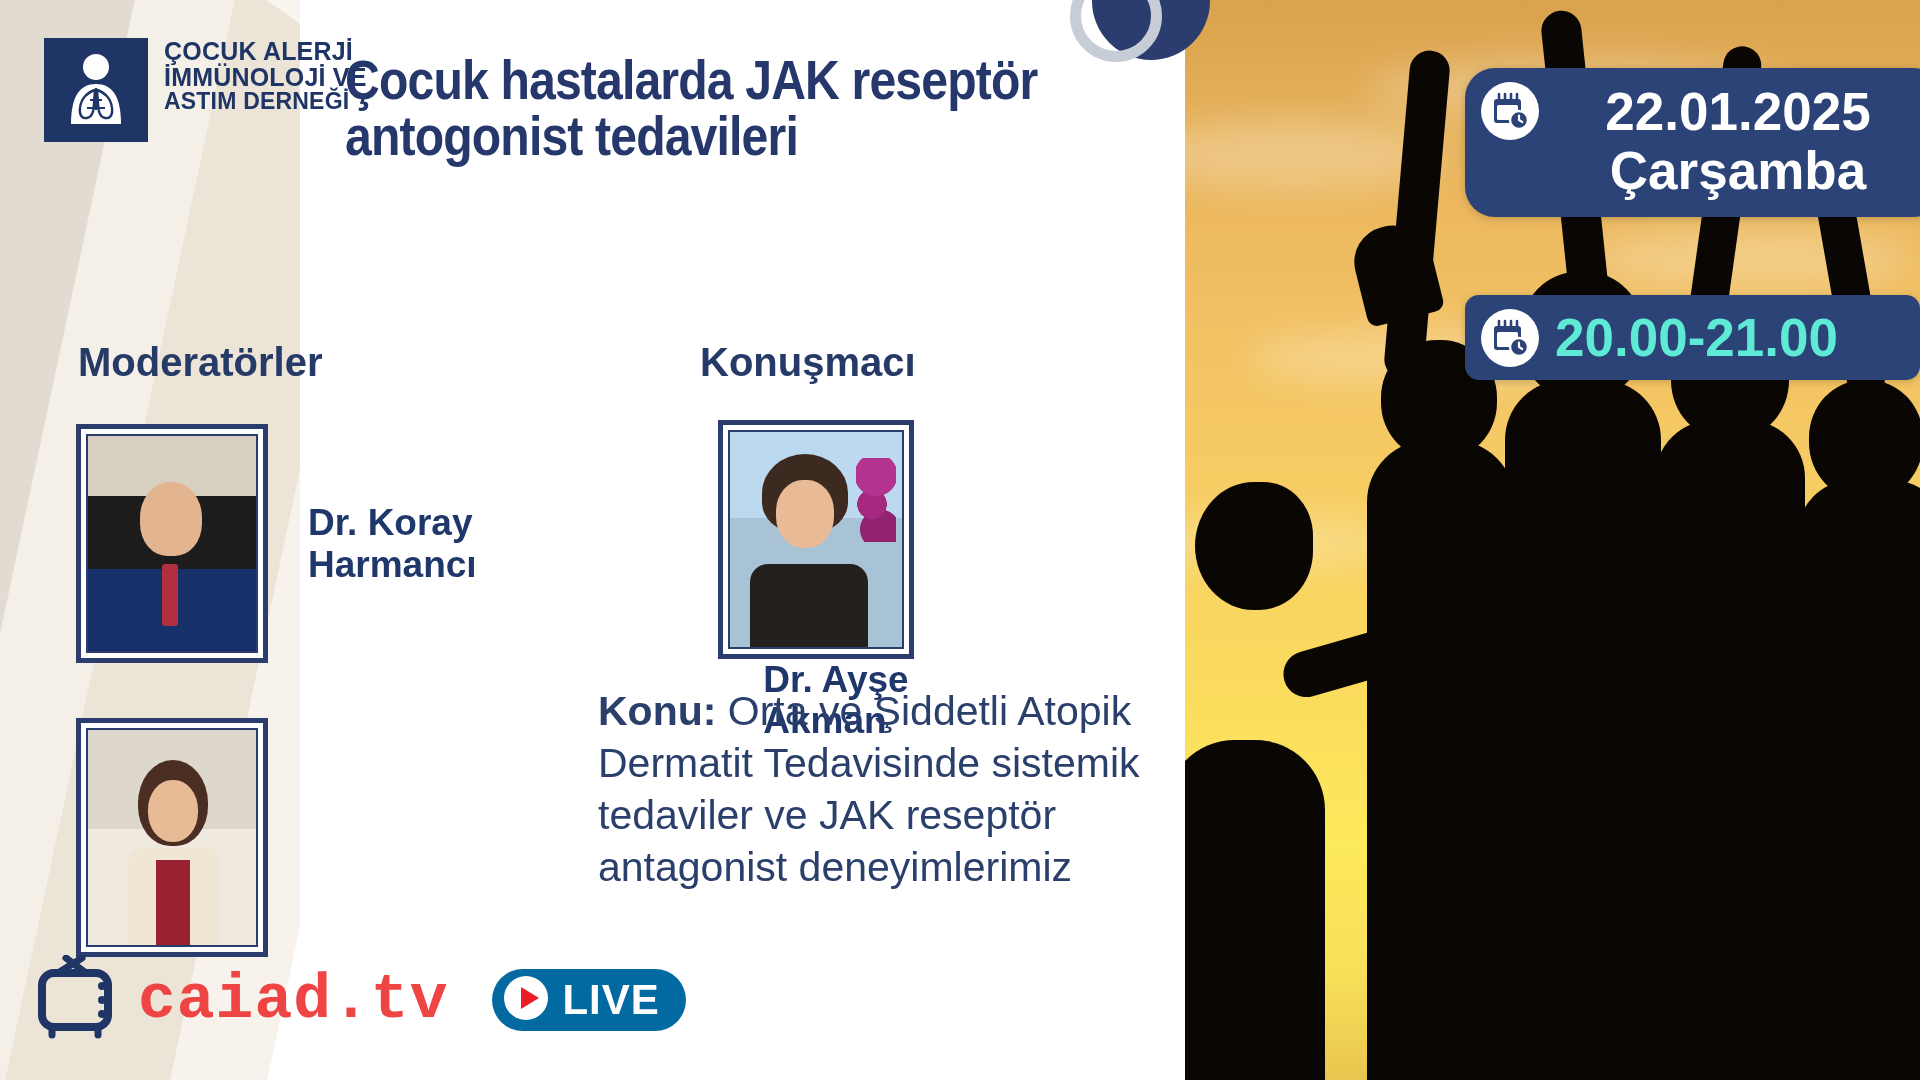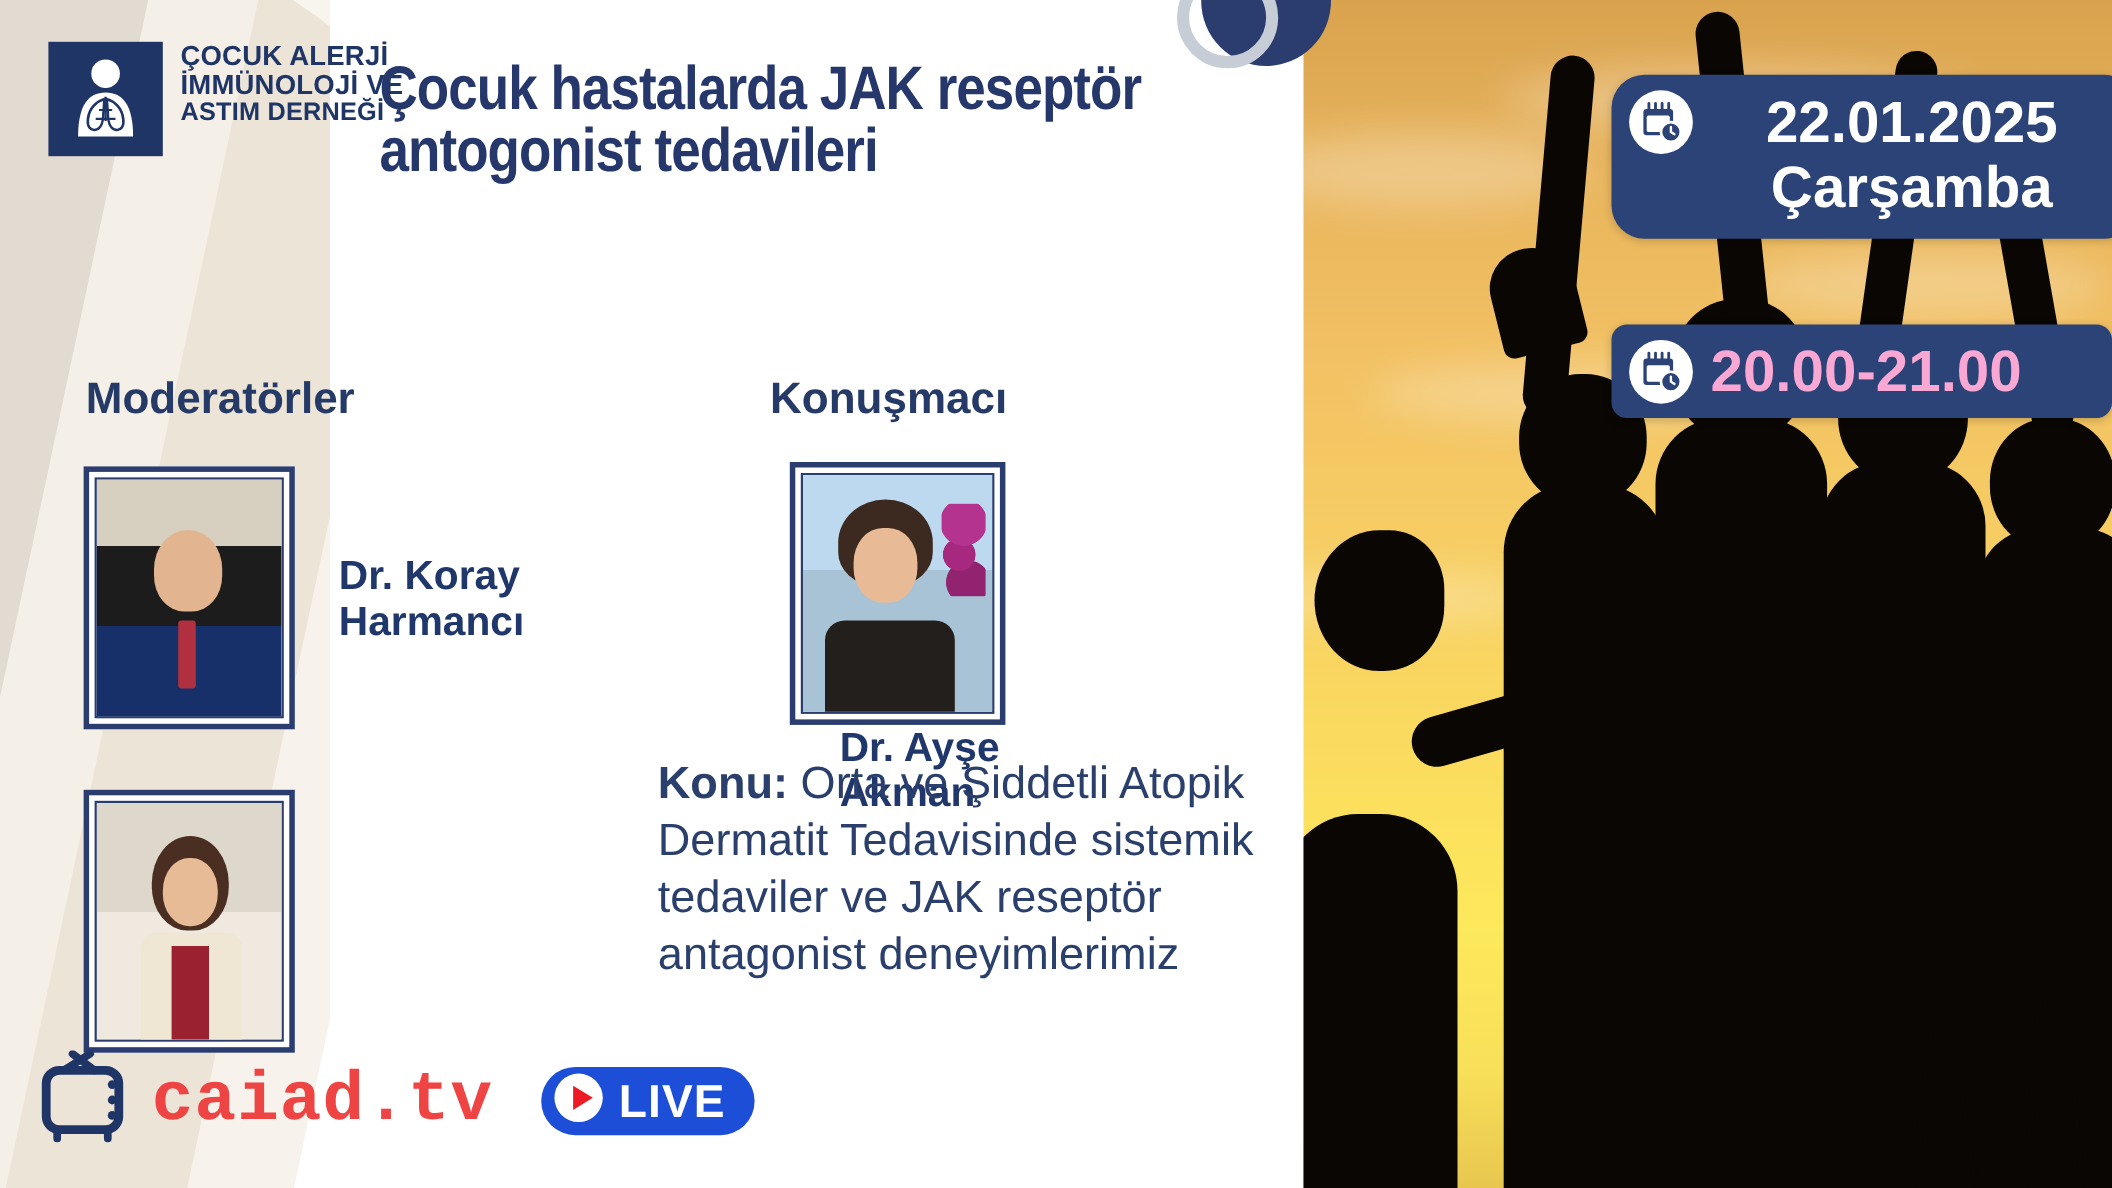--- a/index.html
+++ b/index.html
@@ -98,21 +98,21 @@
 
   
   #topic{ position:absolute; left:598px; top:685px; width:590px; z-index:10;
           color:#2a3f6b; font-size:41px; line-height:1.27; }
   #topic b{ font-weight:bold; }
 
   
   #brand-row{ position:absolute; left:36px; top:955px; display:flex; align-items:center; z-index:12;}
   #caiad-text{ color:#ef4444; font-weight:bold; font-size:63px; letter-spacing:1px;
                margin-left:6px; font-family:"Liberation Mono","DejaVu Sans Mono",monospace; }
-  #live-badge{ margin-left:44px; background:#1d4ed8; border-radius:40px; height:62px;
+  #live-badge{ margin-left:44px; background:#0369a1; border-radius:40px; height:62px;
                display:flex; align-items:center; padding:0 26px 0 10px; }
   #live-text{ color:#ffffff; font-weight:bold; font-size:42px; margin-left:12px;
               letter-spacing:1px; }
 
   
   #right-panel{ position:absolute; left:1185px; top:0; width:735px; height:1080px;
     overflow:hidden;
     background:
       linear-gradient(#d9a24e 0%, #e8b45c 14%, #f2c163 30%, #f7cf63 48%,
                       #fbdc5e 64%, #fde95c 78%, #f8e05a 90%, #e8c64e 100%);
@@ -123,21 +123,21 @@
   
   .badge{ position:absolute; background:#2c4377; border-radius:14px;
           display:flex; align-items:flex-start; padding:14px 20px 16px 16px; z-index:20;
           box-shadow:0 2px 8px rgba(0,0,0,.18); }
   #date-badge{ left:1465px; top:68px; width:478px;border-radius:30px; }
   #time-badge{ left:1465px; top:295px; width:455px; align-items:center; padding:12px 20px 12px 16px;}
   .badge-icon{ width:58px; height:58px; border-radius:50%; background:#ffffff;
                flex:0 0 58px; display:flex; align-items:center; justify-content:center; }
   #date-text{ margin-left:14px; color:#fff; font-weight:bold; font-size:53px;
               line-height:1.12; text-align:center; flex:1; }
-  #time-text{ margin-left:16px; color:#f9a8d4; font-weight:bold; font-size:53px; flex:1; }
+  #time-text{ margin-left:16px; color:#5eead4; font-weight:bold; font-size:53px; flex:1; }
 </style>
 </head>
 <body>
 
 <div id="left-panel">
 
   <div class="stripe s1"></div>
   <div class="stripe s2"></div>
   <div class="stripe s3"></div>
   <div class="stripe s4"></div>

